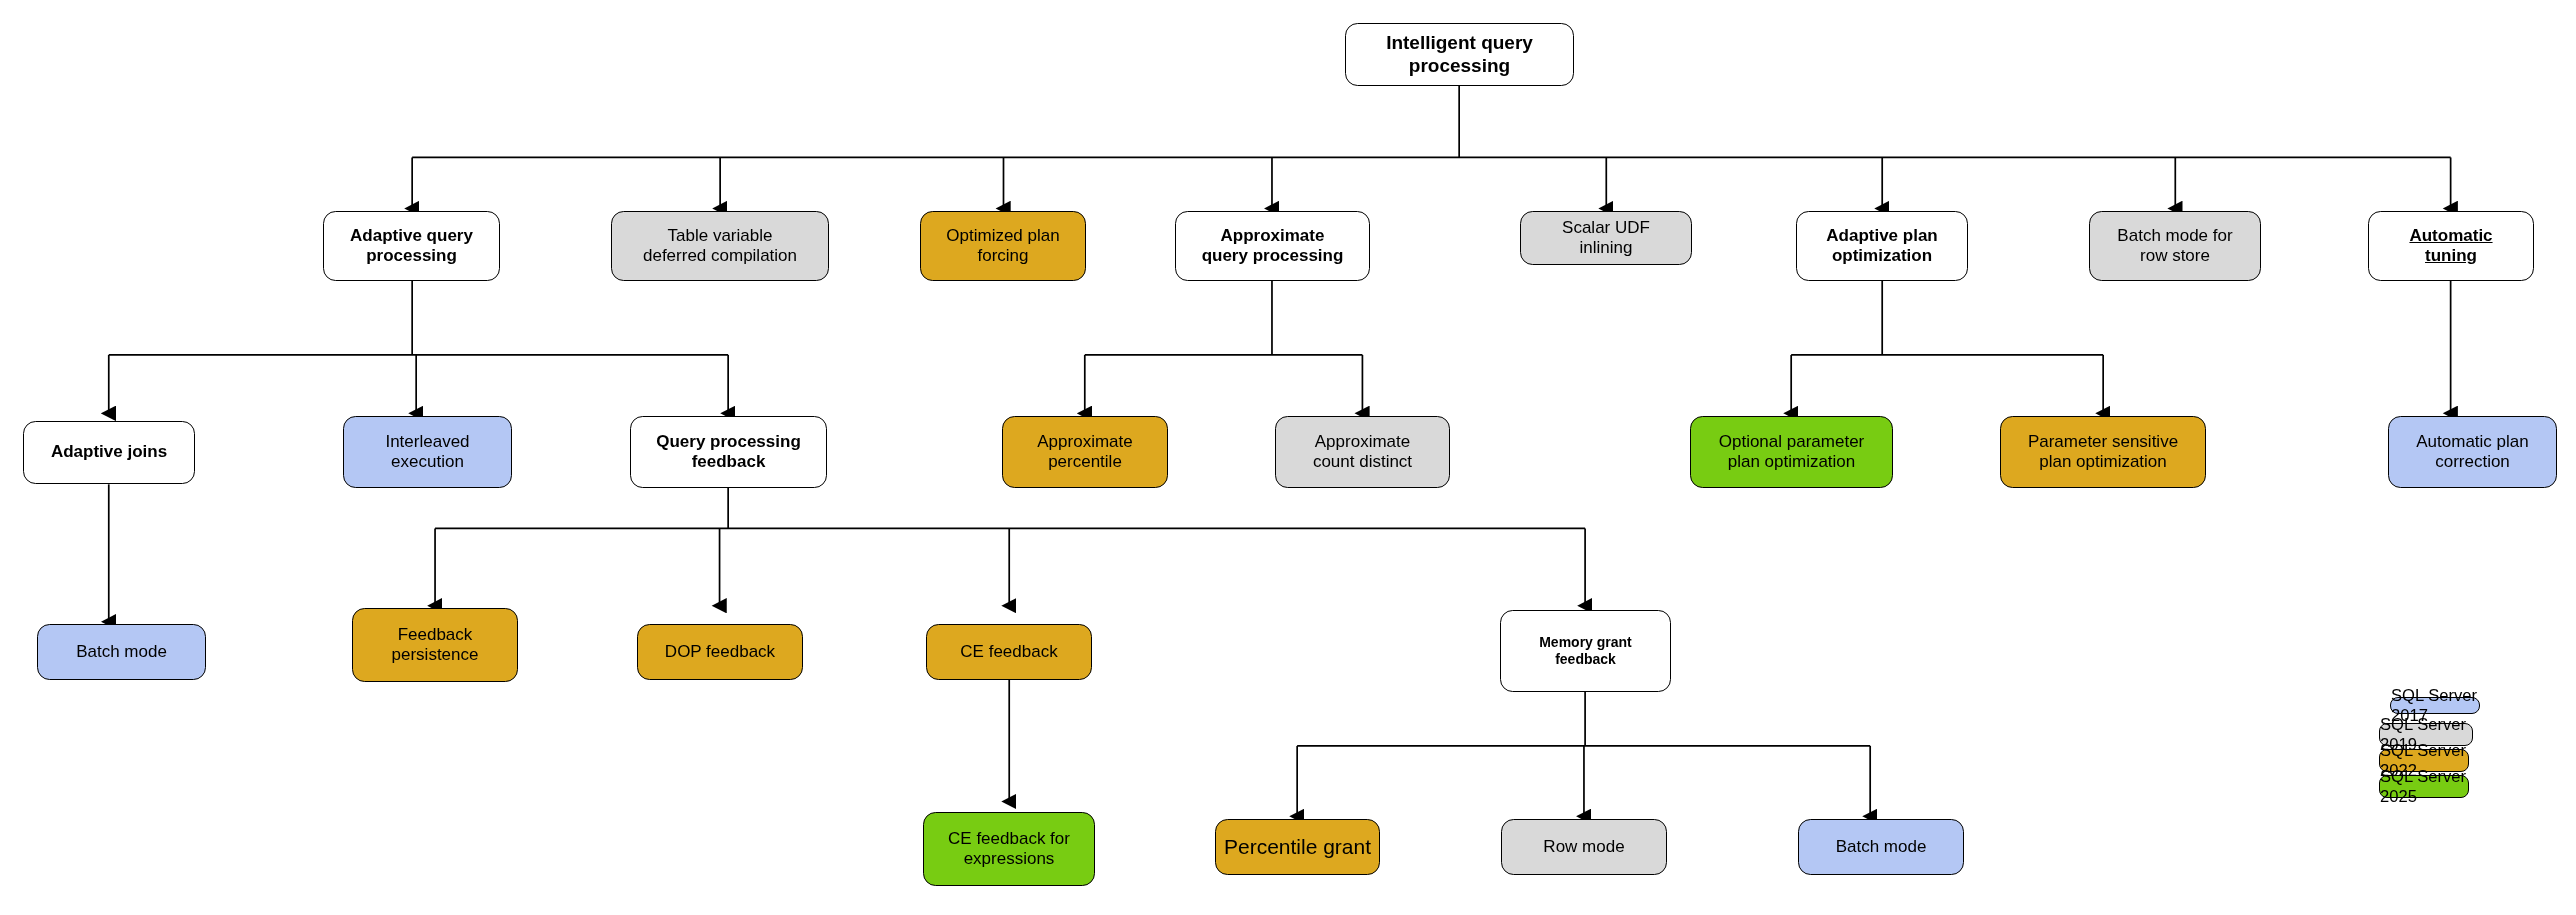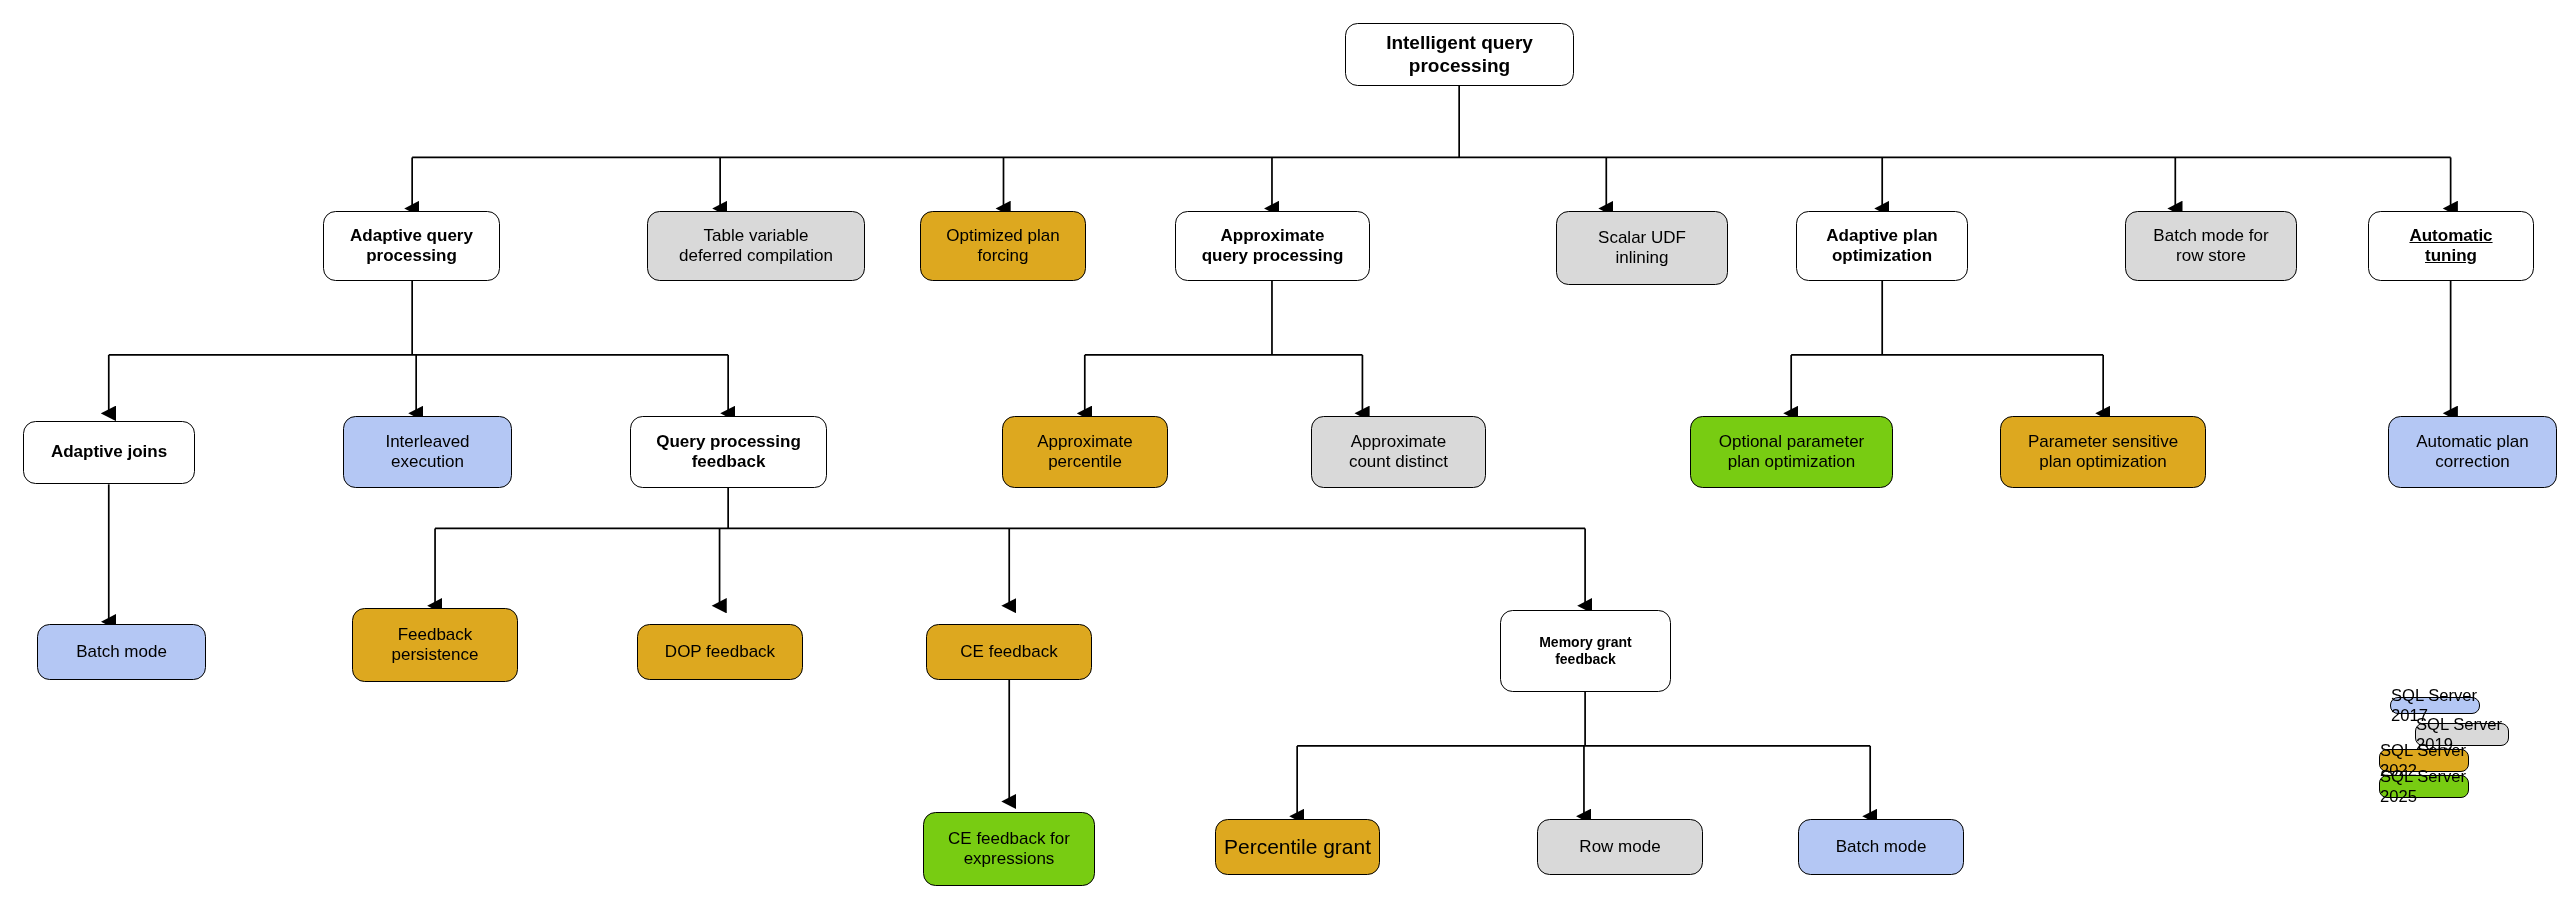--- a/index.html
+++ b/index.html
@@ -33,21 +33,21 @@
     justify-content: center;
     text-align: center;
     line-height: 1.18;
     color: #000000;
     background: #ffffff;
     padding: 2.3px 5.7px;
     z-index: 5;
     white-space: pre-line;
   }
   .fill-white  { background: #ffffff; font-weight: bold; }
-  .fill-gray   { background: #d9d9d9; font-weight: normal; margin-left: 36px; }
+  .fill-gray   { background: #d9d9d9; font-weight: normal; }
   .fill-gold   { background: #dda81f; font-weight: normal; }
   .fill-blue   { background: #b4c7f4; font-weight: normal; margin-left: 11px; }
   .fill-green  { background: #78cc12; font-weight: normal; }
 
   .legend-item {
     position: absolute;
     box-sizing: border-box;
     border: 1.7px solid #000000;
     border-radius: 8px;
     display: flex;
@@ -113,21 +113,21 @@
       <div class="node fill-white" style="left: 1345px; top: 23px; width: 229px; height: 63px; font-size: 19px;">Intelligent query
 processing</div>
       <div class="node fill-white" style="left: 323px; top: 211px; width: 177px; height: 70px; font-size: 17px;">Adaptive query
 processing</div>
       <div class="node fill-gray" style="left: 611px; top: 211px; width: 218px; height: 70px; font-size: 17px;">Table variable
 deferred compilation</div>
       <div class="node fill-gold" style="left: 920px; top: 211px; width: 166px; height: 70px; font-size: 17px;">Optimized plan
 forcing</div>
       <div class="node fill-white" style="left: 1175px; top: 211px; width: 195px; height: 70px; font-size: 17px;">Approximate
 query processing</div>
-      <div class="node fill-gray" style="left: 1520px; top: 211px; width: 172px; height: 74px; font-size: 17px;">Scalar UDF
+      <div class="node fill-gray" style="left: 1520px; top: 211px; width: 172px; height: 54px; font-size: 17px;">Scalar UDF
 inlining</div>
       <div class="node fill-white" style="left: 1796px; top: 211px; width: 172px; height: 70px; font-size: 17px;">Adaptive plan
 optimization</div>
       <div class="node fill-gray" style="left: 2089px; top: 211px; width: 172px; height: 70px; font-size: 17px;">Batch mode for
 row store</div>
       <div class="node fill-white" style="left: 2368px; top: 211px; width: 166px; height: 70px; font-size: 17px; text-decoration: underline;">Automatic
 tuning</div>
       <div class="node fill-white" style="left: 23px; top: 421px; width: 172px; height: 63px; font-size: 17px;">Adaptive joins</div>
       <div class="node fill-blue" style="left: 332px; top: 416px; width: 169px; height: 72px; font-size: 17px;">Interleaved
 execution</div>

